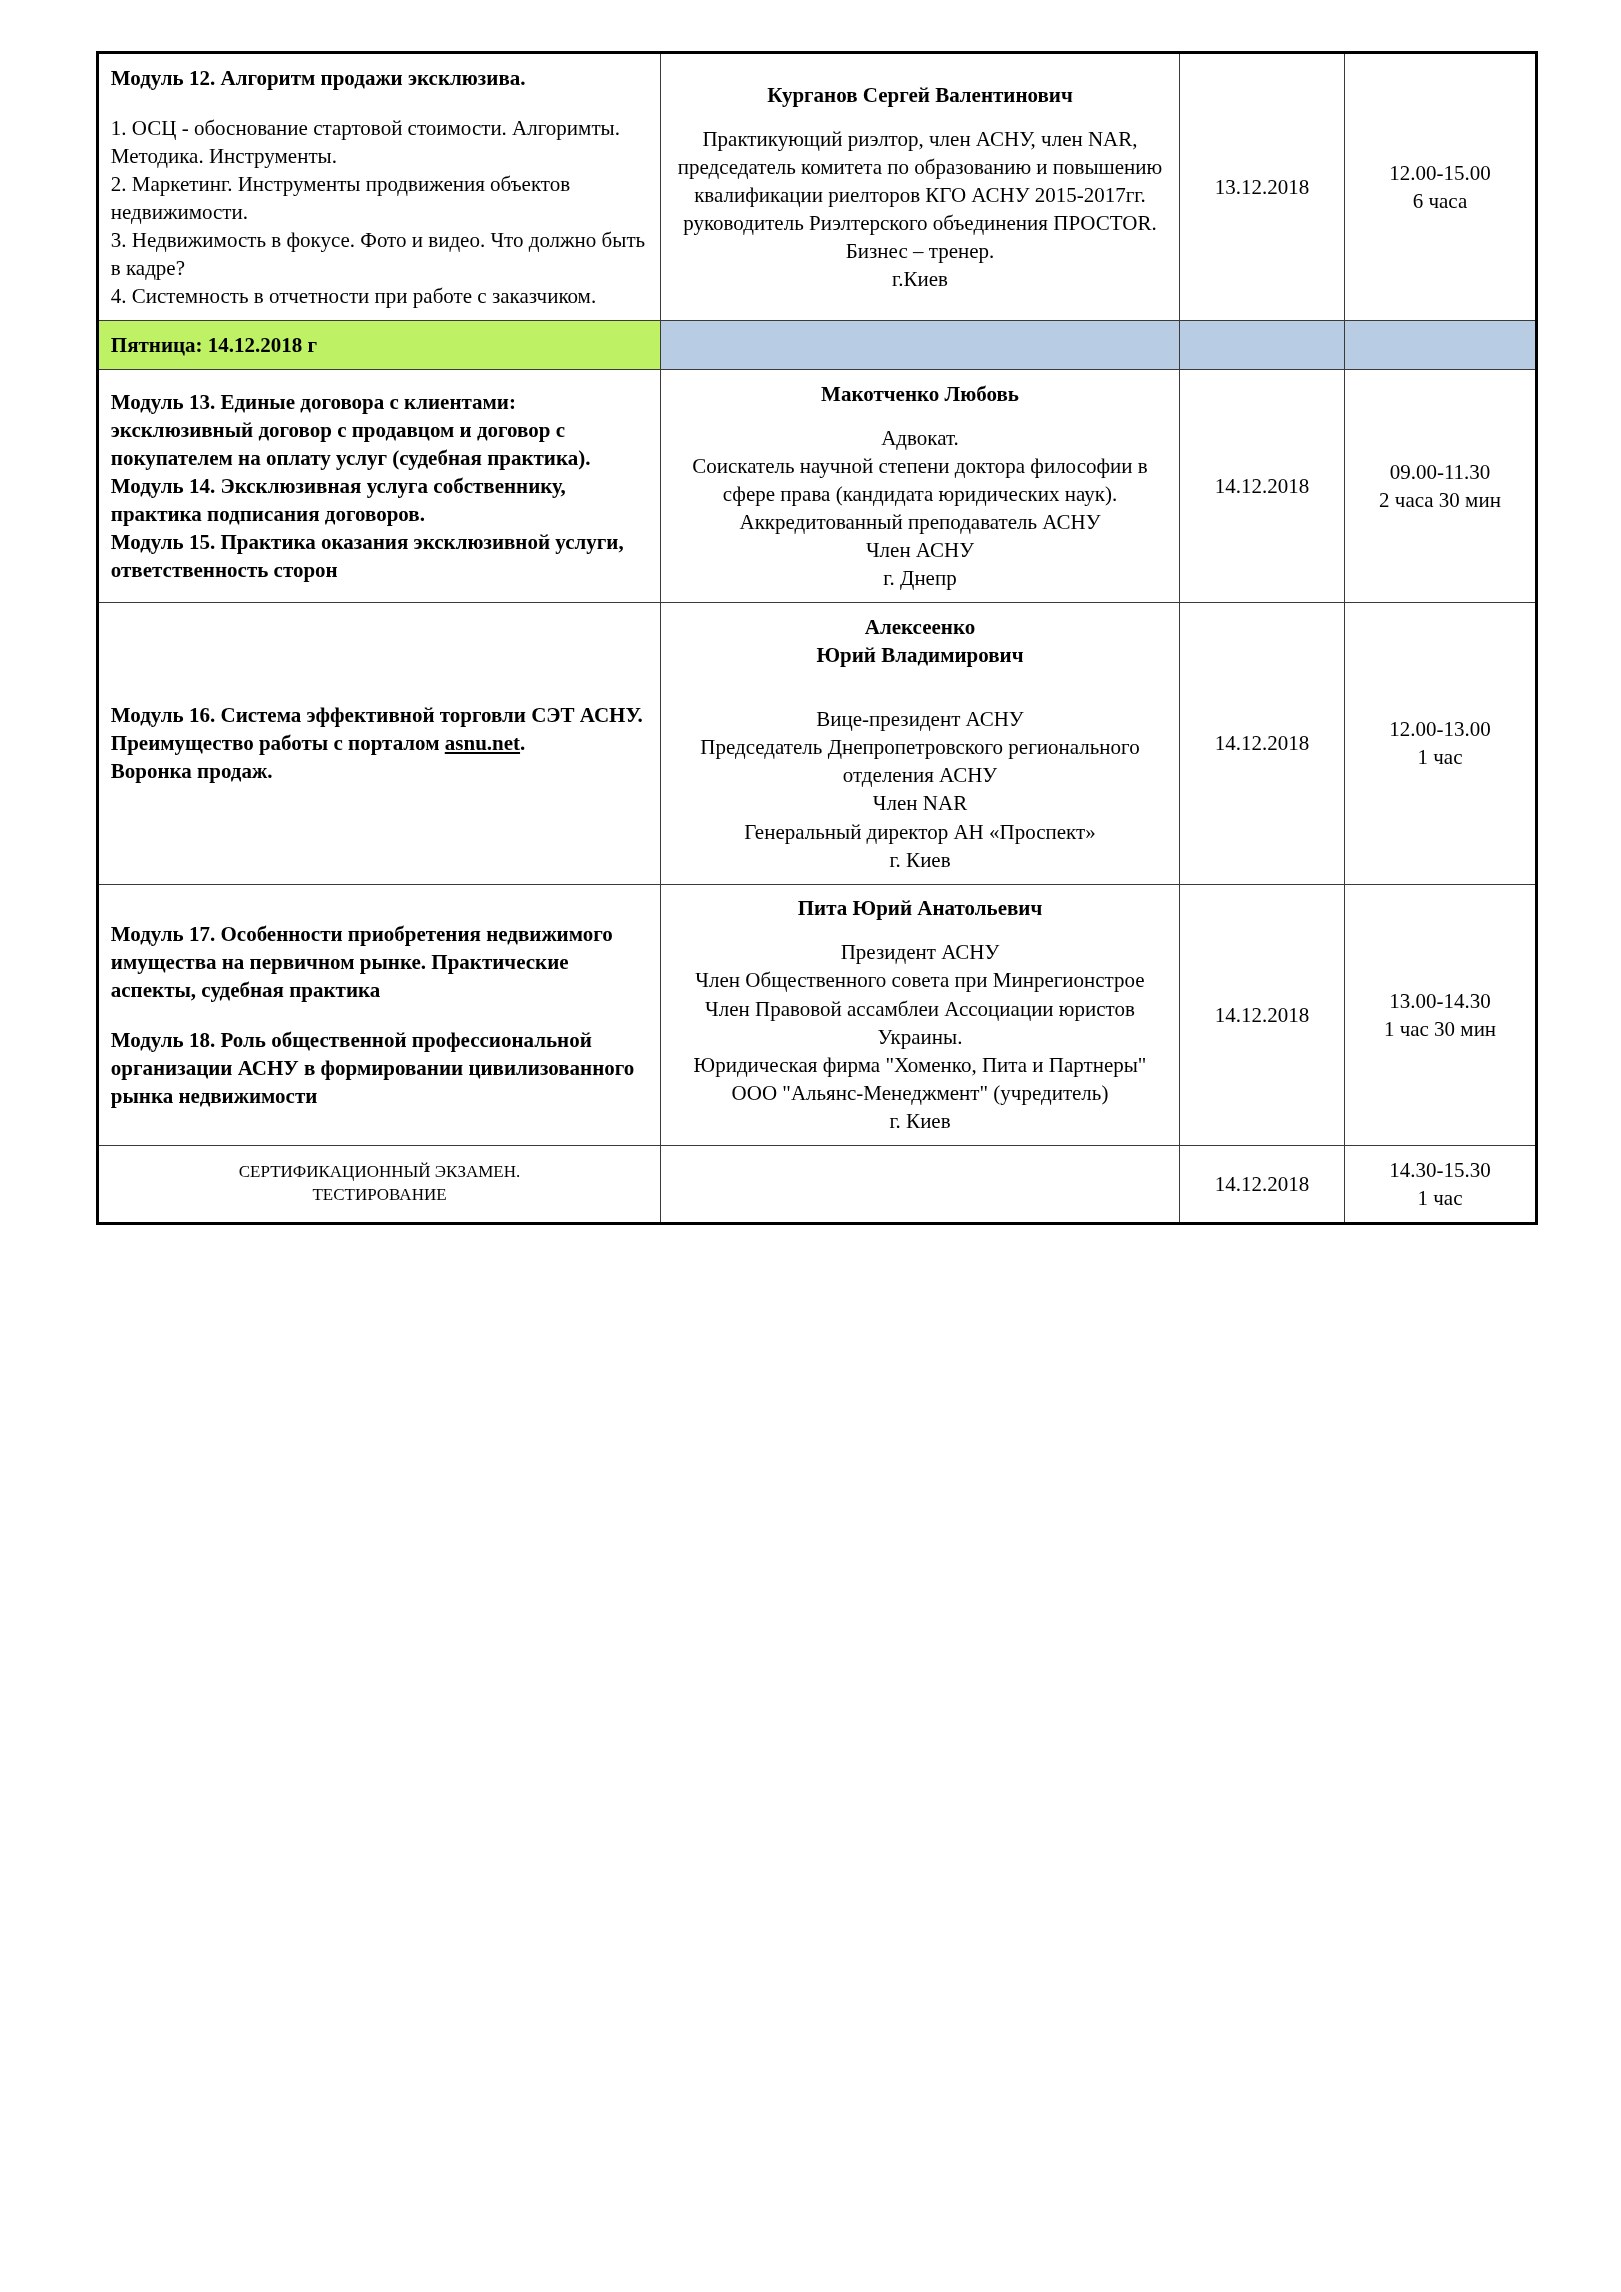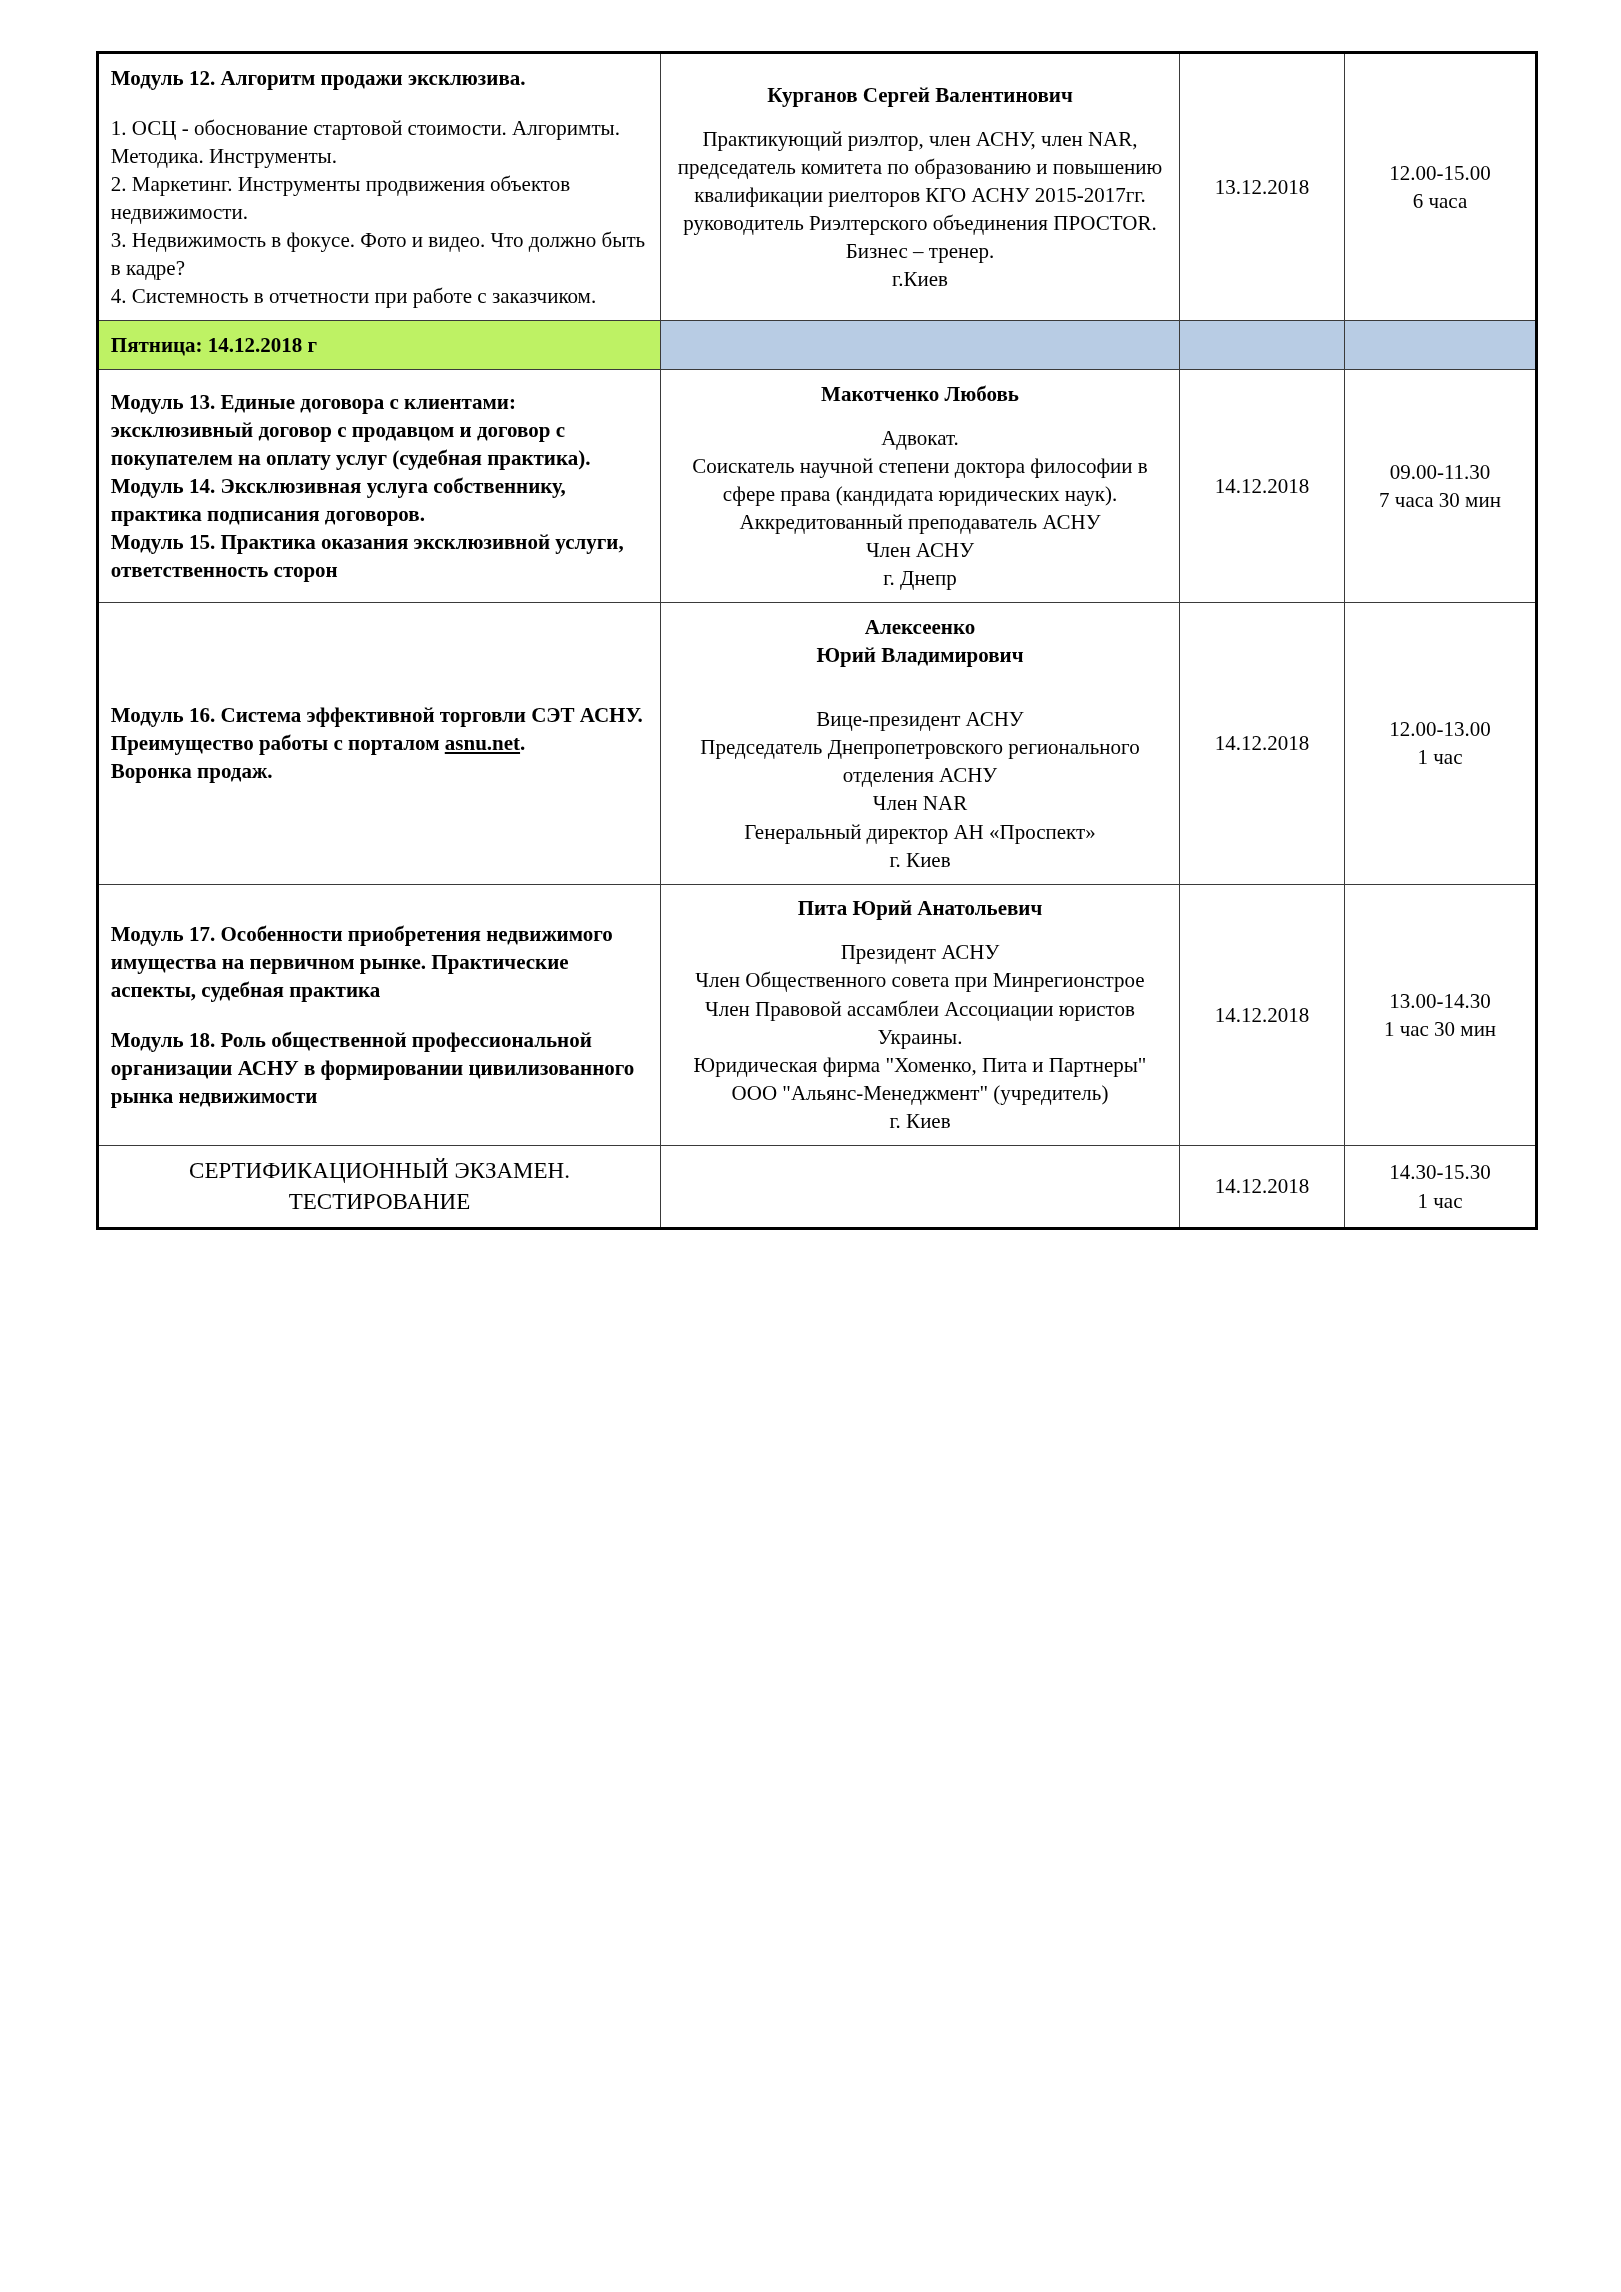--- a/index.html
+++ b/index.html
@@ -75,21 +75,21 @@
 
   .thick-bottom td { border-bottom: 3.9px solid #000000; }
 
   .link {
     text-decoration: underline;
     margin-top: 48px;
   }
   .center-strong {
     text-align: center;
     font-weight: normal;
-    font-size: 23px;
+    font-size: 17px;
   }
   .nowrap { white-space: nowrap; }
 </style>
 </head>
 <body>
 
 <div class="page">
   <table class="schedule">
     <colgroup>
       <col class="c-module">
@@ -138,21 +138,21 @@
           <span class="name">Макотченко Любовь</span>
           <span class="desc pre" style="white-space: pre-line;">Адвокат.
 Соискатель научной степени доктора философии в сфере права (кандидата юридических наук).
 Аккредитованный преподаватель АСНУ
 Член АСНУ
 г. Днепр</span>
         </td>
         <td class="cell-date">14.12.2018</td>
         <td class="cell-time">
           <span>09.00-11.30</span>
-          <span class="sub nowrap">7 часа 30 мин</span>
+          <span class="sub nowrap">2 часа 30 мин</span>
         </td>
       </tr>
 
 
       <tr>
         <td class="cell-module">
           <p class="para pre" style="white-space: pre-line;">Модуль 16. Система эффективной торговли СЭТ АСНУ. Преимущество работы с порталом <span class="link">asnu.net</span>.
 Воронка продаж.</p>
         </td>
         <td class="cell-speaker">

